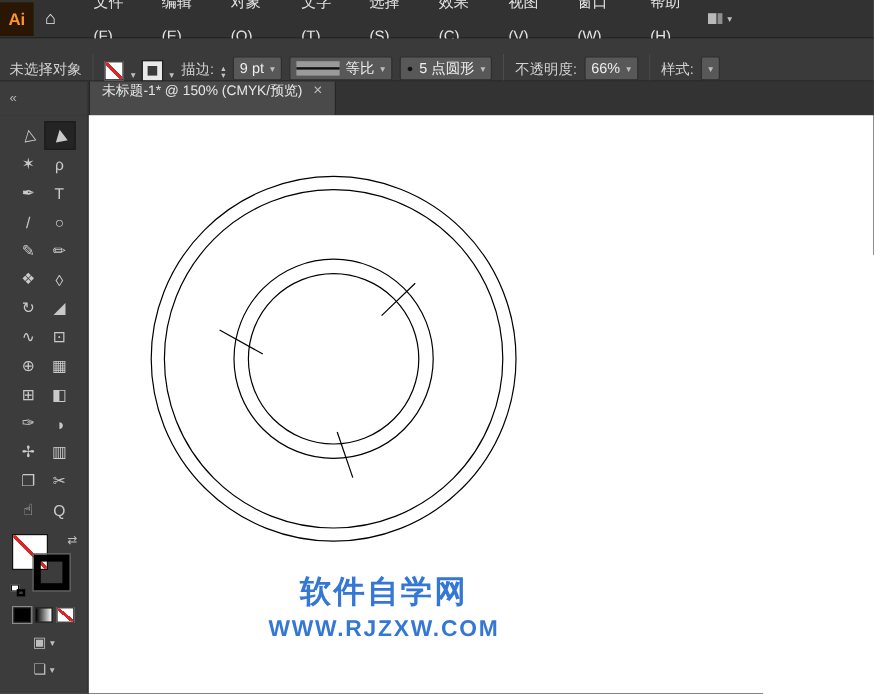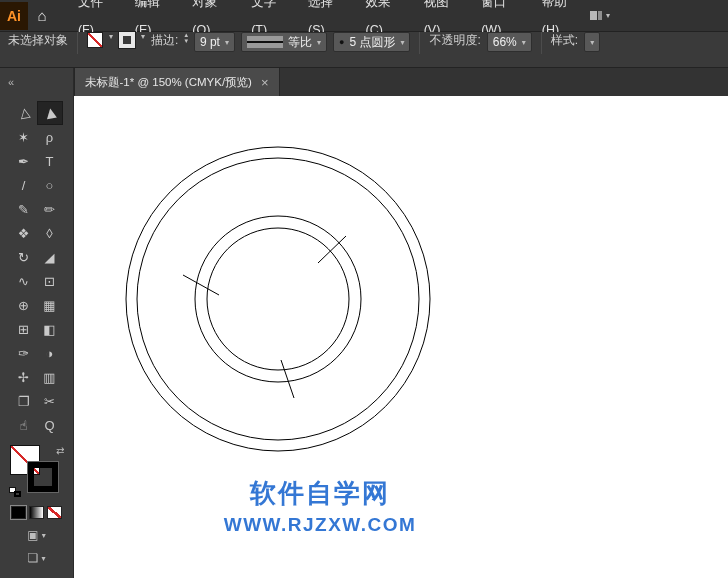--- a/index.html
+++ b/index.html
@@ -18,21 +18,21 @@
   .menu-item { color:#e4e4e4; font-size:12.5px; padding:0 10px; line-height:28px; cursor:default; }
   .workspace { margin-left:auto; margin-right:118px; display:flex; align-items:center; gap:4px;
     color:#cfcfcf; }
   .ws-icon { display:inline-flex; gap:1px; }
   .ws-icon i { width:7px; height:9px; background:#b9b9b9; display:inline-block; }
   .ws-icon i.sm { width:4px; background:#8f8f8f; }
   .caret { font-size:8px; color:#bdbdbd; }
 
   
   .controlbar { height:36px; background:#3a3a3a; border-bottom:1px solid #232323;
-    display:flex; align-items:flex-start; padding:0 8px; gap:6px; color:#d9d9d9;
+    display:flex; align-items:flex-end; padding:0 8px; gap:6px; color:#d9d9d9;
     font-size:12px; flex:0 0 36px; }
   .cdivider { width:1px; height:22px; background:#2a2a2a; border-right:1px solid #4c4c4c; margin:0 3px; }
   .field { height:20px; background:#585858; border:1px solid #2e2e2e; border-radius:2px;
     display:flex; align-items:center; padding:0 5px; gap:5px; color:#efefef; }
   .mini-swatch { width:16px; height:16px; position:relative; border:1px solid #1f1f1f; background:#fff; }
   .none-slash { position:absolute; inset:0;
     background:linear-gradient(to top right, transparent calc(50% - 1.3px), #d62828 calc(50% - 1.3px),
       #d62828 calc(50% + 1.3px), transparent calc(50% + 1.3px)); }
   .stroke-mini { width:16px; height:16px; border:4px solid #e8e8e8; background:transparent;
     outline:1px solid #1f1f1f; }
@@ -42,21 +42,21 @@
   .line-chip i { display:block; width:100%; height:0; border-top:2px solid #111; }
   .brush-dot { font-size:9px; color:#111; line-height:9px; }
   .label { color:#d2d2d2; }
 
   
   .tabrow { height:28px; display:flex; flex:0 0 28px; background:#333; }
   .tool-header { width:74px; background:#3c3c3c; border-right:1px solid #2a2a2a;
     display:flex; align-items:center; padding-left:8px; color:#b5b5b5; font-size:11px; }
   .tabbar { flex:1; background:#333; display:flex; align-items:flex-end; }
   .tab { height:28px; background:#4a4a4a; border-right:1px solid #262626; border-left:1px solid #262626;
-    display:flex; align-items:center; padding:0 10px; color:#e6e6e6; font-size:11.5px; gap:9px; }
+    display:flex; align-items:flex-start; padding:0 10px; color:#e6e6e6; font-size:11.5px; gap:9px; }
   .tab-close { color:#bdbdbd; font-size:13px; line-height:13px; }
 
   
   .main { flex:1; display:flex; min-height:0; }
   .toolbar { width:74px; background:#3c3c3c; border-right:1px solid #2a2a2a;
     display:flex; flex-direction:column; align-items:center; padding-top:5px; }
   .tool-grid { display:grid; grid-template-columns:26px 26px; }
   .tool { width:26px; height:24px; display:flex; align-items:center; justify-content:center; cursor:default; }
   .tool.selected { background:#242424; box-shadow:inset 0 0 0 1px #1a1a1a; }
   .tool-glyph { color:#c9c9c9; font-size:13px; }

